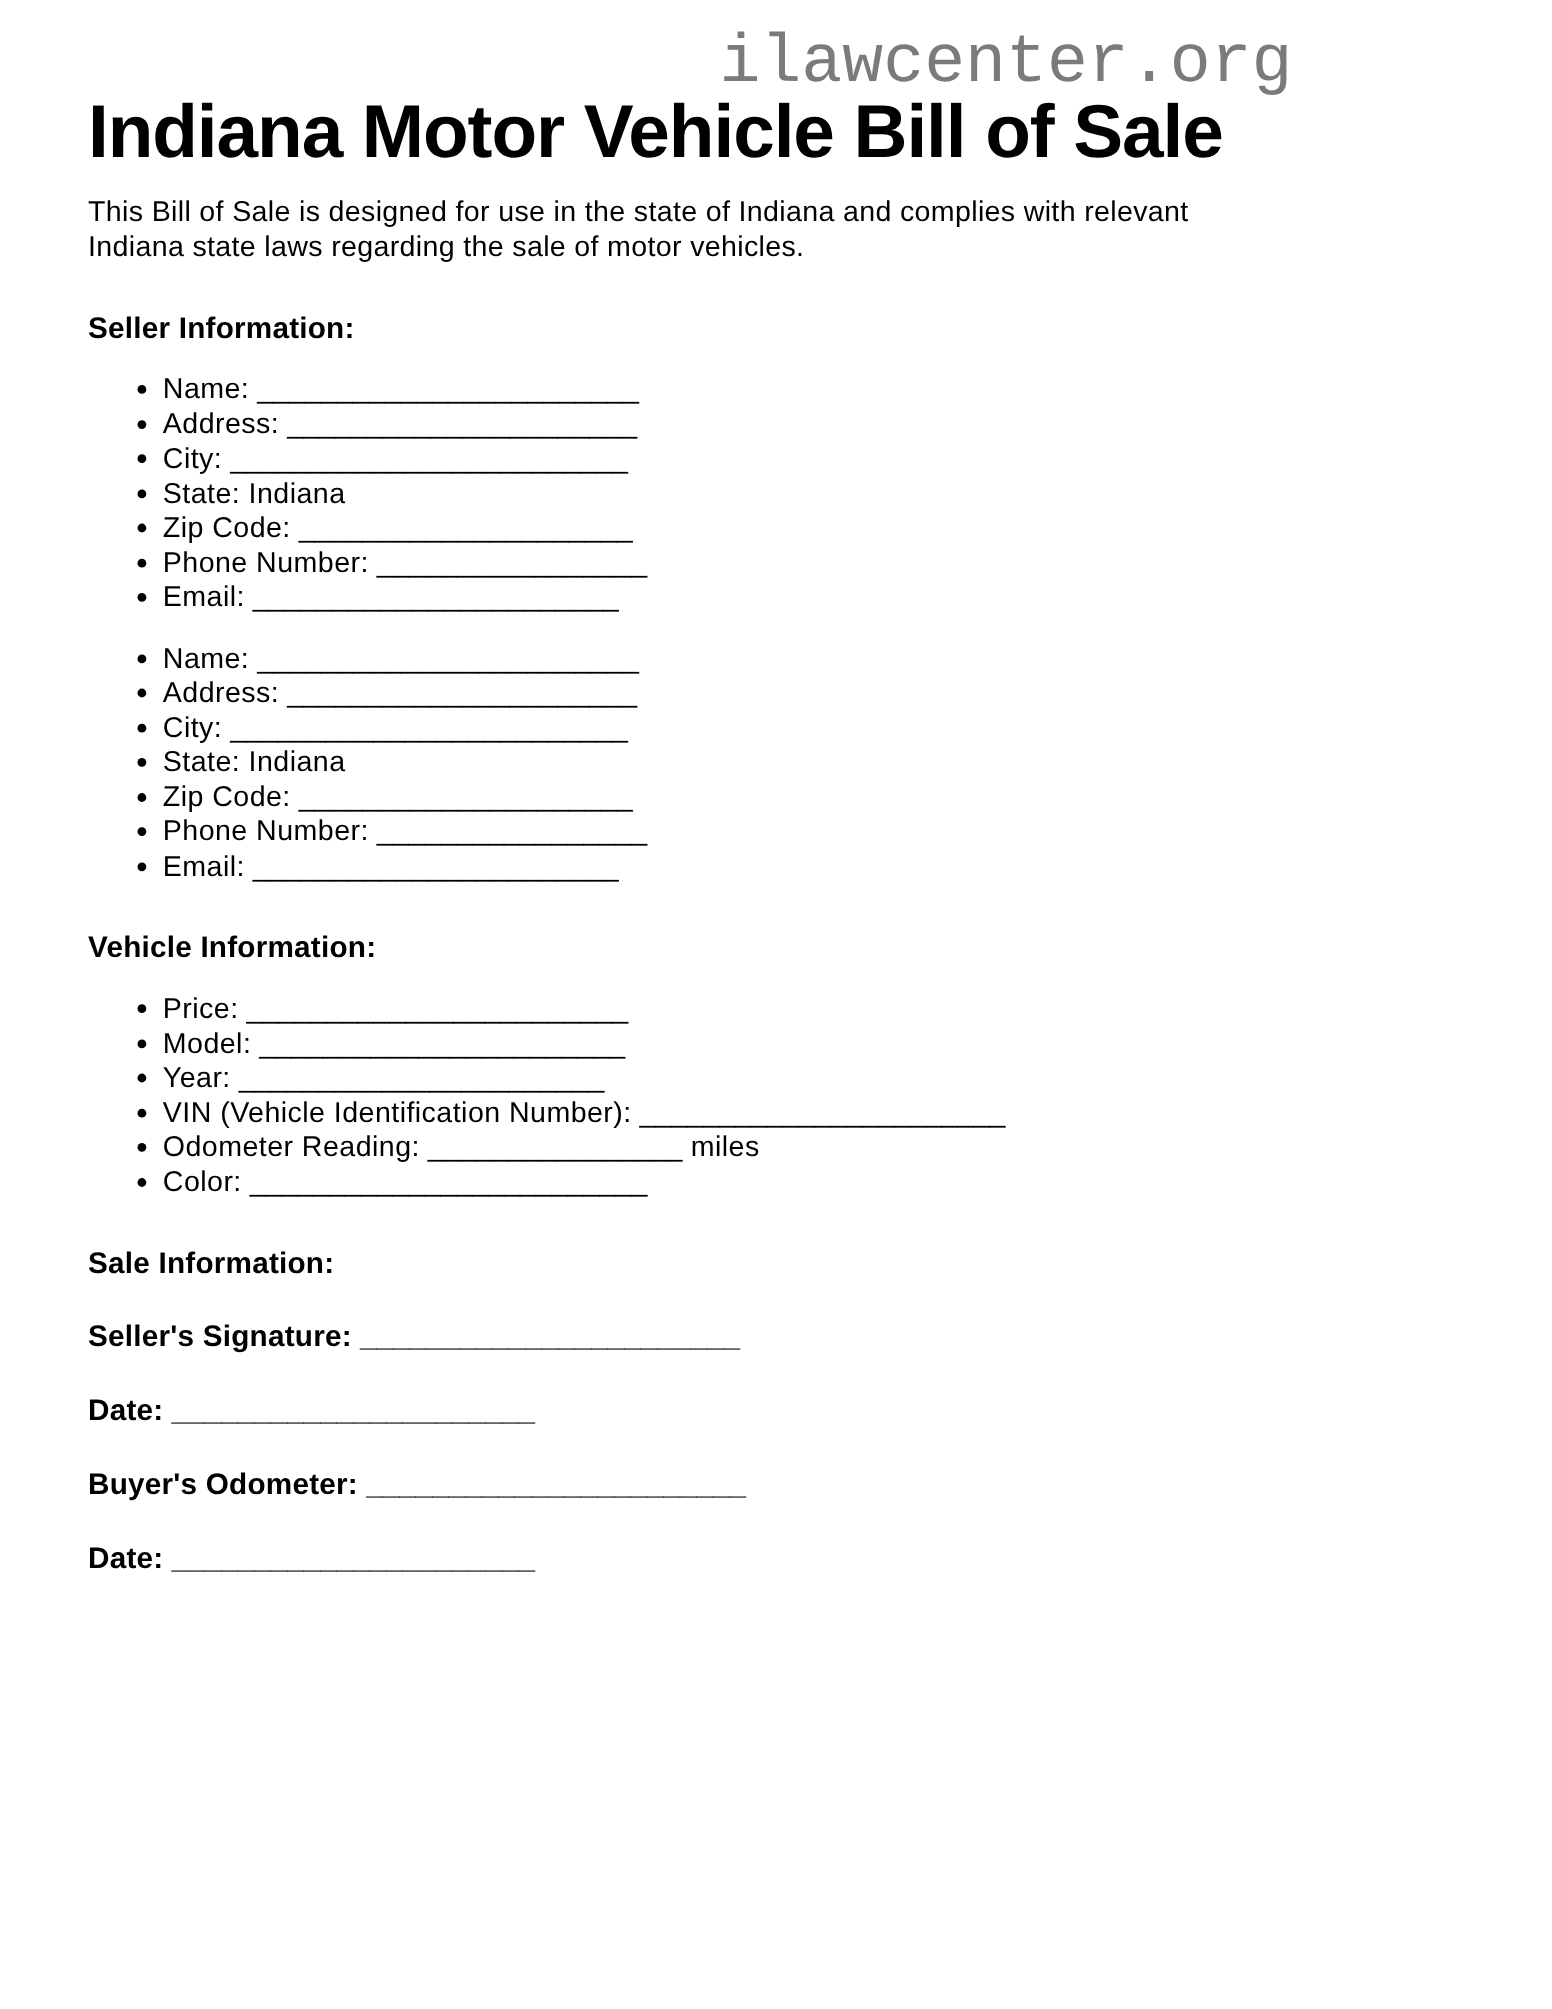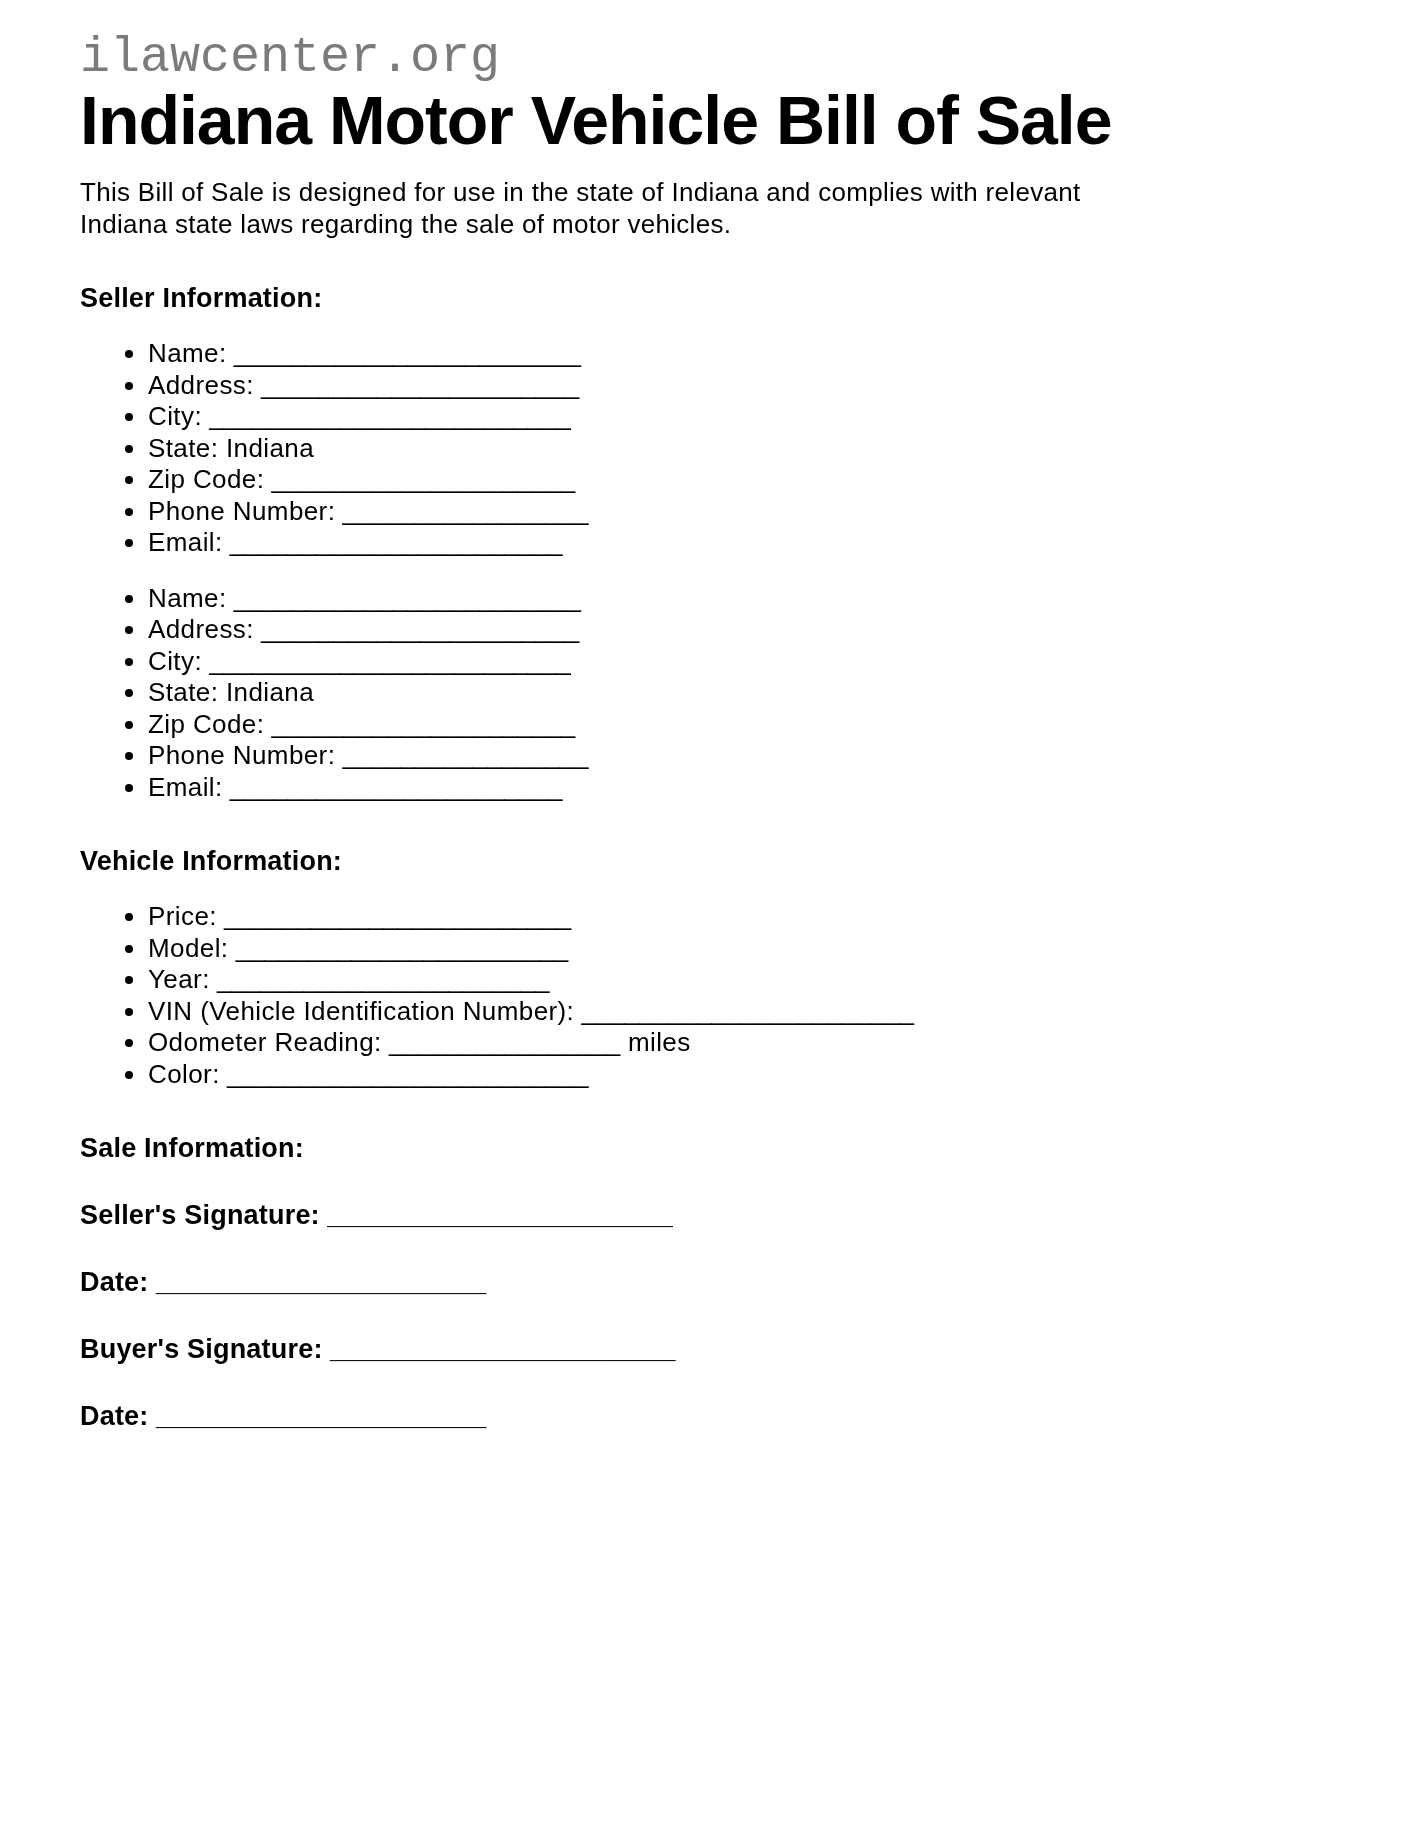--- a/index.html
+++ b/index.html
@@ -12,23 +12,24 @@
     overflow: hidden;
   }
   .page {
     box-sizing: border-box;
     width: 1411px;
     height: 1826px;
     padding: 30px 236px 0 80px;
   }
   .logo {
     font-family: "Liberation Mono", monospace;
-    font-size: 50px;
+    font-size: 62px;
     line-height: 56px;
     color: #7b7b7b;
+    text-align: right;
     white-space: nowrap;
   }
   h1.doc-title {
     font-size: 68px;
     line-height: 60px;
     font-weight: bold;
     letter-spacing: -1px;
     margin: 4px 0 0 0;
   }
   p.para {
@@ -105,16 +106,16 @@
     <li><span class="lbl">VIN (Vehicle Identification Number):</span><span class="blank"> _______________________</span></li>
     <li><span class="lbl">Odometer Reading:</span><span class="blank"> ________________</span><span class="sfx"> miles</span></li>
     <li><span class="lbl">Color:</span><span class="blank"> _________________________</span></li>
   </ul>
 
   <h2 class="section-heading">Sale Information:</h2>
 
 
   <p class="sig"><span class="lbl">Seller's Signature:</span><span class="blank"> _______________________</span></p>
   <p class="sig"><span class="lbl">Date:</span><span class="blank"> ______________________</span></p>
-  <p class="sig"><span class="lbl">Buyer's Signature:</span><span class="blank"> _______________________</span></p>
+  <p class="sig"><span class="lbl">Buyer's Odometer:</span><span class="blank"> _______________________</span></p>
   <p class="sig"><span class="lbl">Date:</span><span class="blank"> ______________________</span></p>
 
 </div>
 
 </body></html>

